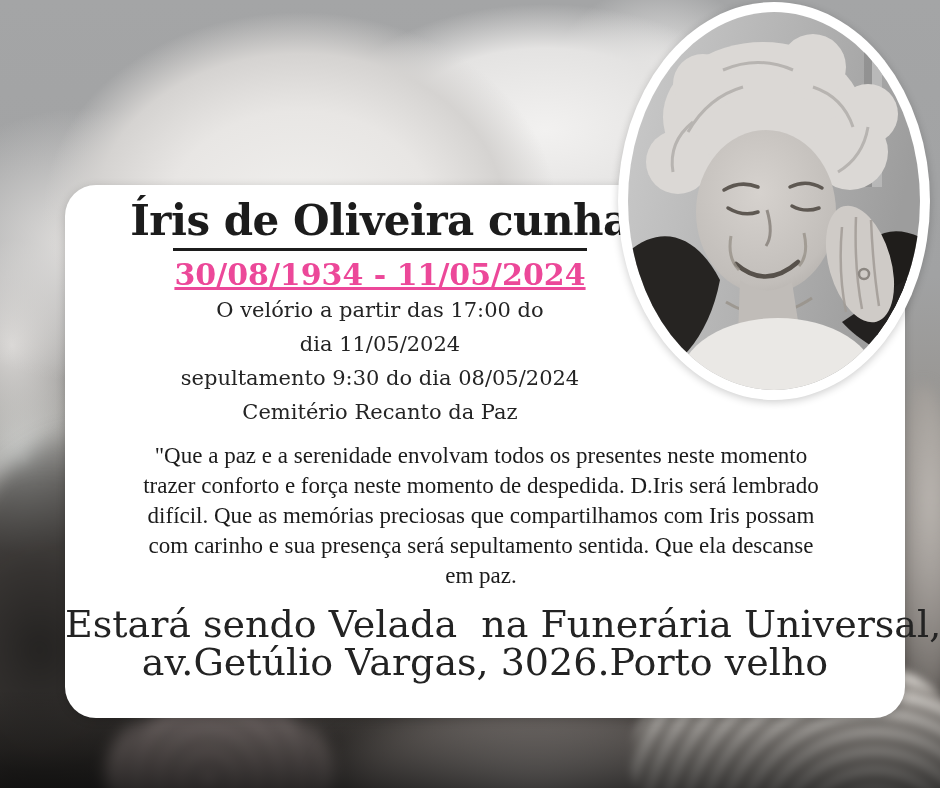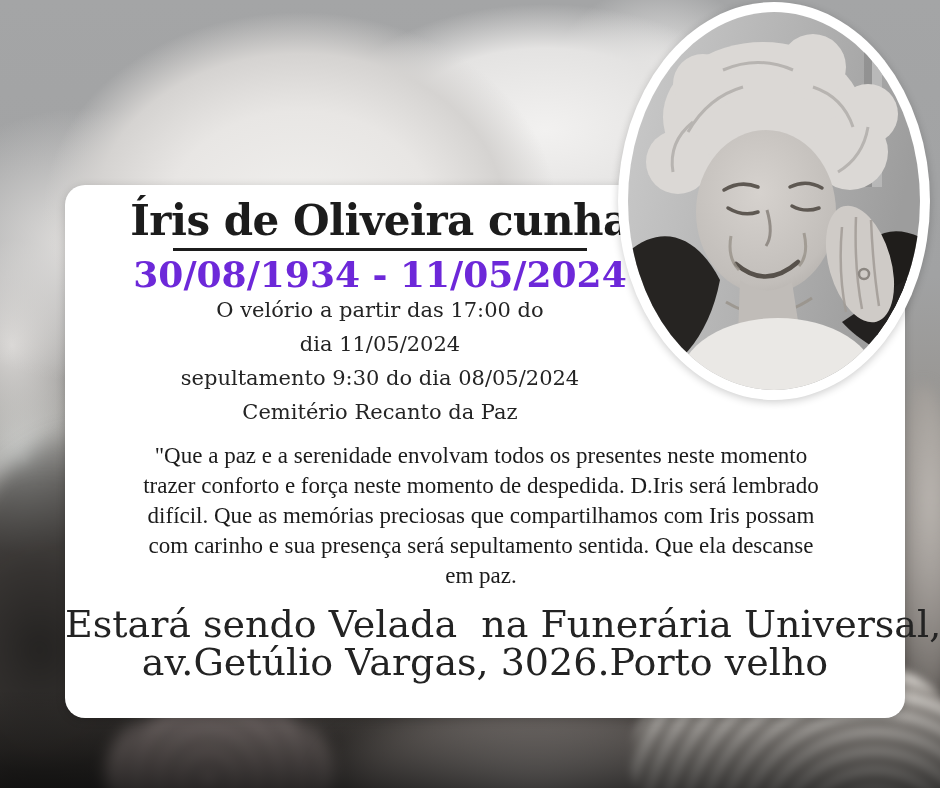--- a/index.html
+++ b/index.html
@@ -29,26 +29,26 @@
     background:repeating-radial-gradient(circle at 45% 55%, rgba(152,140,138,.95) 0 10px, rgba(104,95,94,.95) 14px 22px);}
   .rose-br{left:630px;top:645px;width:340px;height:230px;z-index:2;filter:blur(4px);
     background:repeating-radial-gradient(circle at 72% 90%, #d0ccc7 0 9px, #918c87 13px 19px);}
   .rose-r{left:888px;top:385px;width:70px;height:330px;z-index:2;filter:blur(7px);
     background:radial-gradient(ellipse at 60% 35%, rgba(190,185,180,.95) 0%, rgba(150,145,140,.6) 55%, rgba(150,145,140,0) 80%);}
   .vignette{position:absolute;left:0;top:690px;width:940px;height:98px;z-index:3;
     background:linear-gradient(180deg, rgba(18,17,16,0) 0%, rgba(18,17,16,.45) 60%, rgba(10,10,10,.7) 100%);}
 
   
   .card{position:absolute;left:65px;top:185px;width:840px;height:533px;z-index:5;
-        background:#ffffff;border-radius:20px;box-shadow:0 2px 10px rgba(0,0,0,.18);
+        background:#ffffff;border-radius:31px;box-shadow:0 2px 10px rgba(0,0,0,.18);
         color:#1e1e1e;}
   .top-block{width:630px;padding-top:12px;text-align:center;}
   .name{font-size:42px;line-height:48px;font-weight:700;letter-spacing:-.5px;margin:0;color:#1c1c1c;}
   .rule{width:414px;height:3px;background:#1c1c1c;margin:3px auto 7px auto;}
-  .dates{font-size:36px;line-height:33px;font-weight:700;color:#6d28d9;}
+  .dates{font-size:30px;line-height:33px;font-weight:700;color:#ec4899;text-decoration:underline;}
   .wake{margin-top:2px;}
   .wake .line{font-size:21px;line-height:34px;color:#242424;}
   .tribute{width:800px;margin:12px auto 0 auto;margin-left:16px;text-align:center;
            font-family:"Liberation Serif", serif;}
   .tribute .line{font-size:23px;line-height:30px;color:#1b1b1b;}
   .location{margin-top:14px;text-align:center;}
   .location .line{font-size:38px;line-height:38px;color:#232323;}
   .line{white-space:pre;}
 
   

